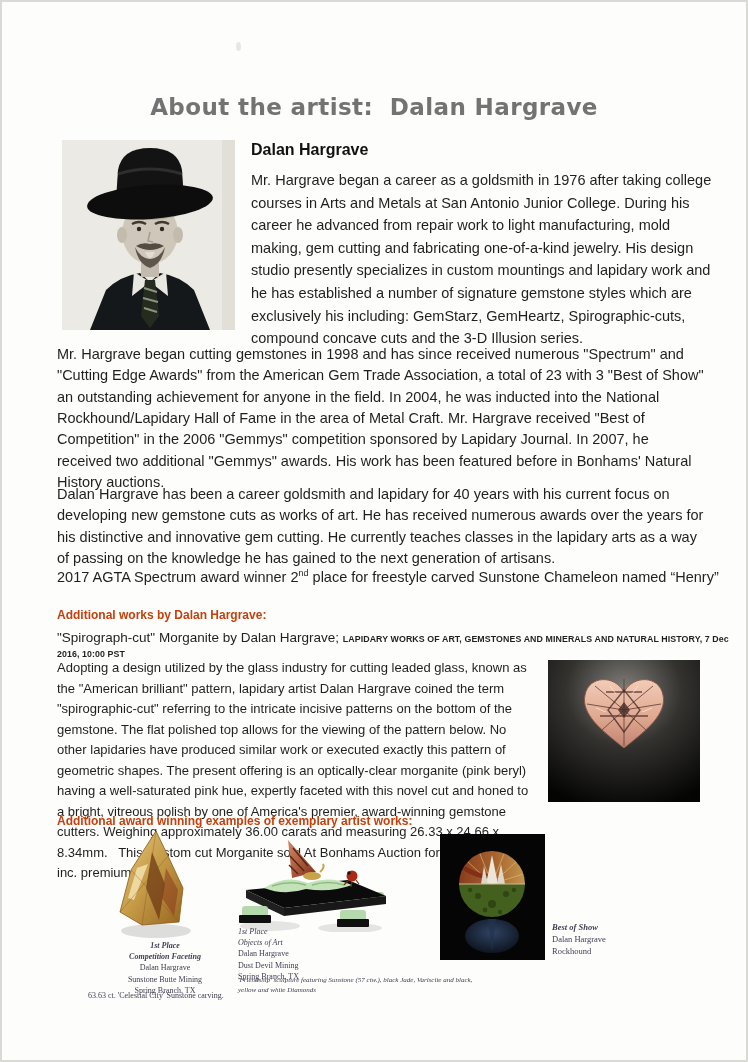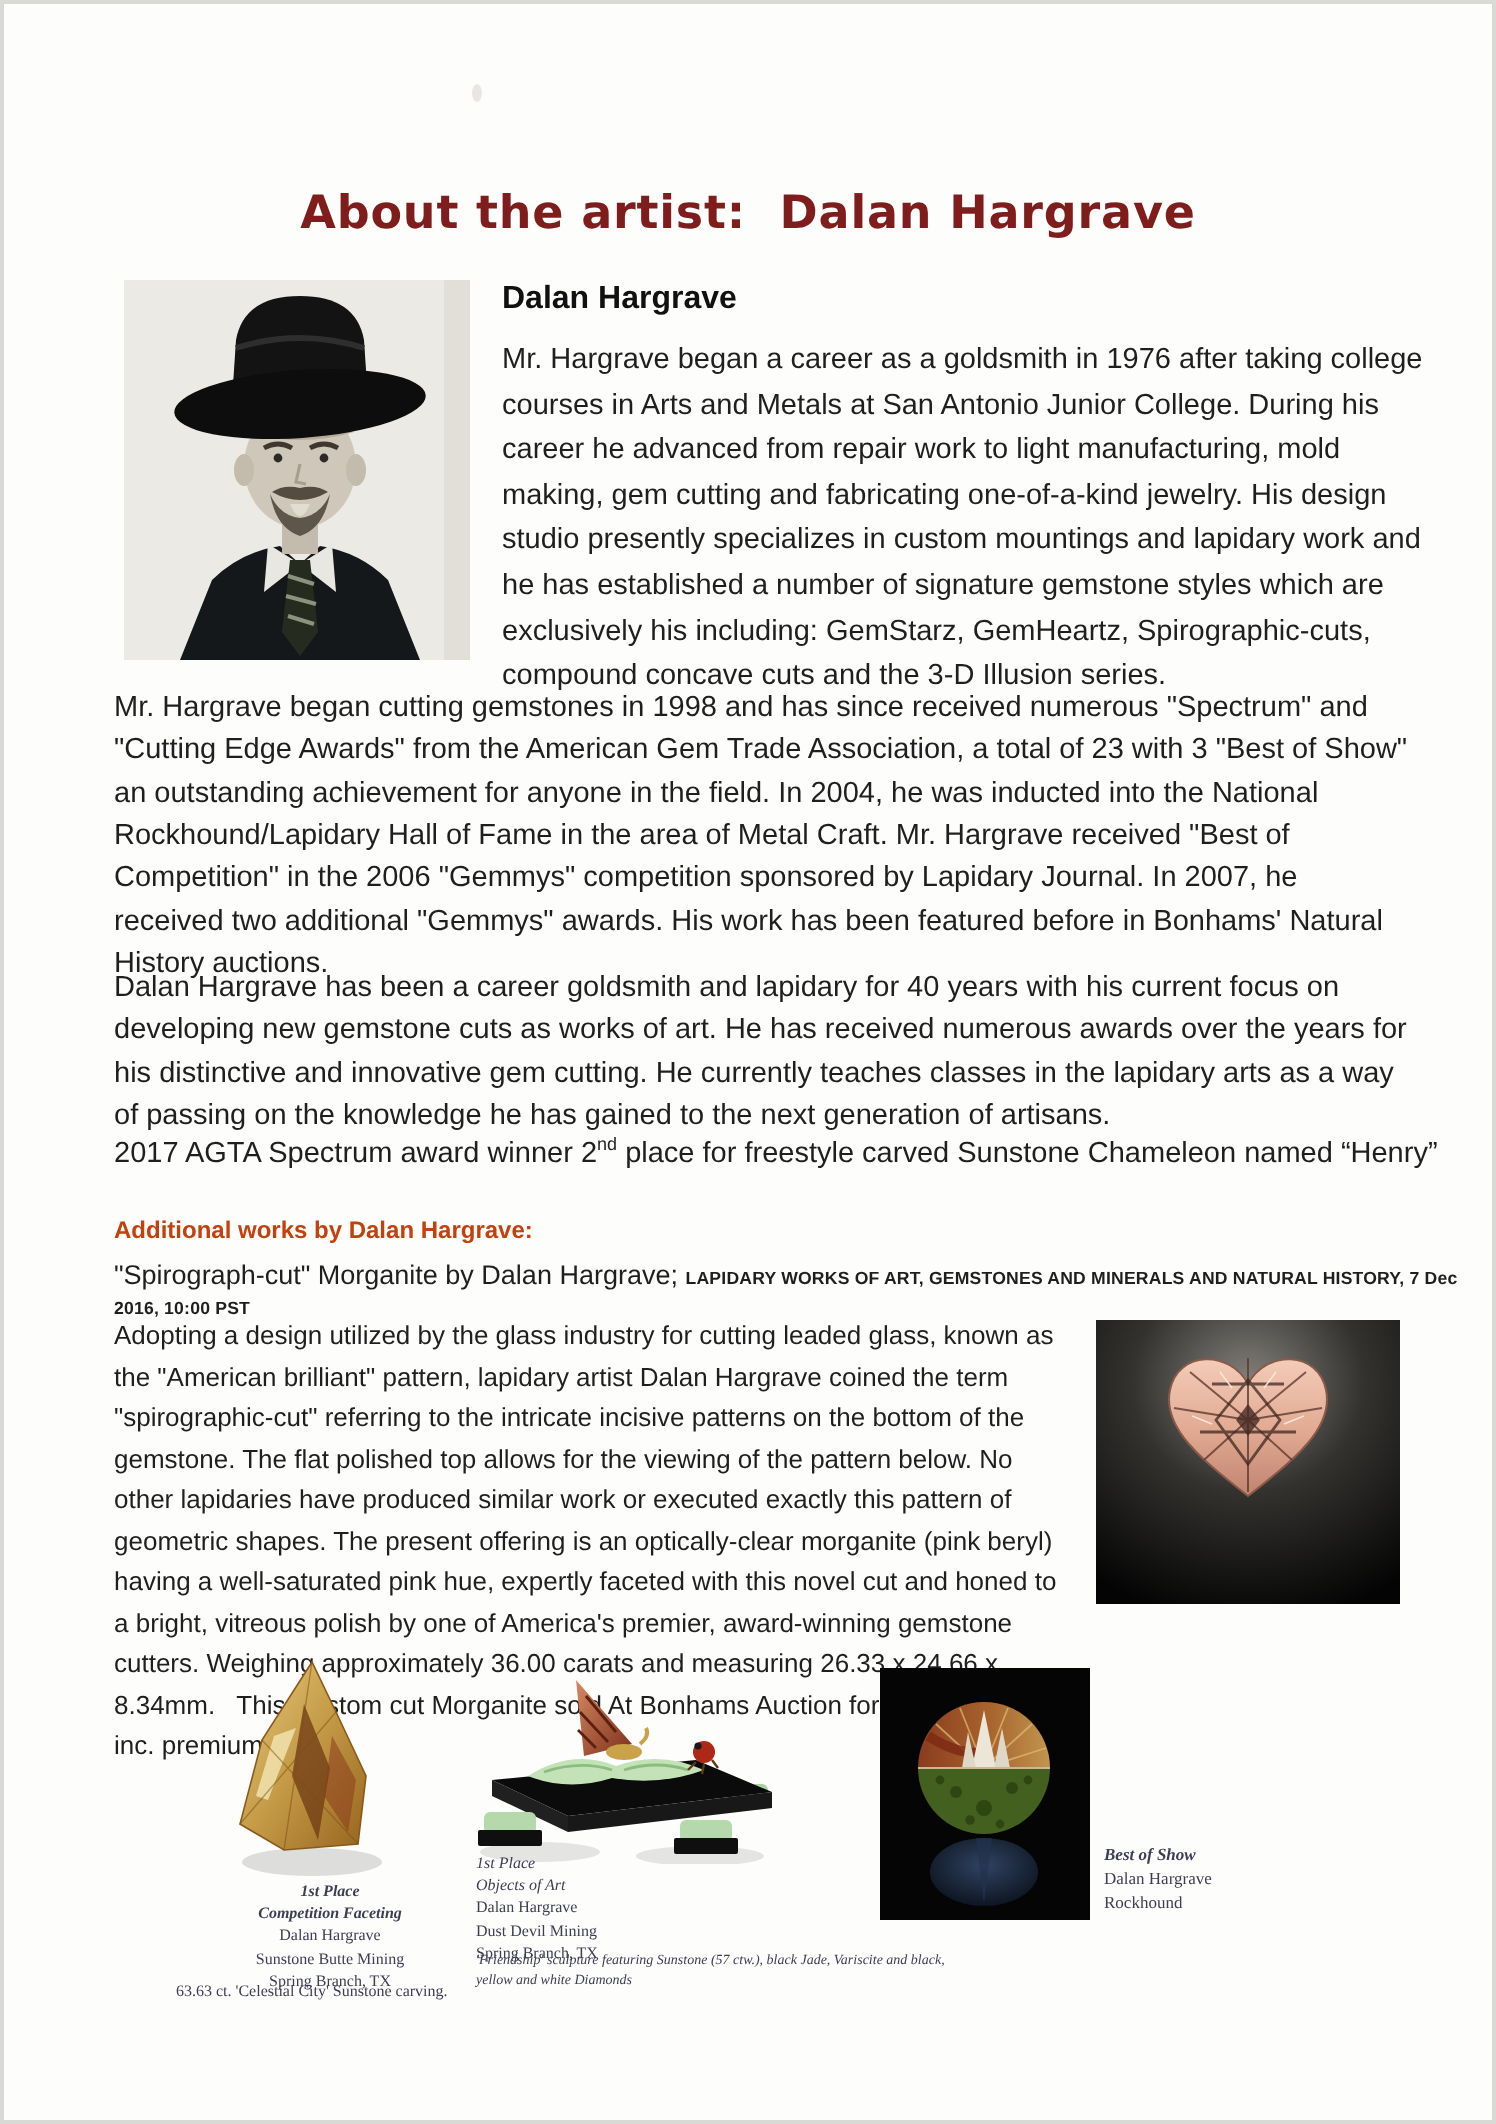--- a/index.html
+++ b/index.html
@@ -4,21 +4,21 @@
 <style>
   html,body{margin:0;padding:0;background:#fff;}
   .page{
     position:relative;width:748px;height:1062px;background:#fdfdfc;
     font-family:"Liberation Sans",sans-serif;color:#1f1f1f;overflow:hidden;
     box-shadow:inset 0 0 0 2px #d9d9d6;
   }
   .smudge{position:absolute;left:236px;top:42px;width:5px;height:9px;background:#ded8d2;border-radius:50%;opacity:.6;}
   .title{
     position:absolute;left:0;right:0;top:94px;margin:0;text-align:center;
-    font-family:"DejaVu Sans",sans-serif;font-weight:800;font-size:23px;letter-spacing:.4px;color:#7f1d1d;
+    font-family:"DejaVu Sans",sans-serif;font-weight:800;font-size:23px;letter-spacing:.4px;color:#737373;
   }
   .intro-row{position:absolute;left:62px;top:140px;width:660px;display:flex;}
   .portrait{width:173px;height:190px;flex:none;}
   .portrait svg{display:block;}
   .intro-text{flex:1;margin-left:16px;}
   .intro-text h2{margin:1px 0 10px 0;font-size:16px;font-weight:700;color:#111;}
   .intro-text p{margin:0;font-size:14.5px;line-height:1.56;}
   .body-para{position:absolute;left:57px;width:650px;margin:0;font-size:14.5px;line-height:1.47;}
   .p-awards{top:344px;}
   .p-career{top:484px;}
@@ -138,20 +138,21 @@
           <path d="M58,32 L94,32 M52,56 L100,56"></path>
         </g>
         <polygon points="76,42 70,50 76,58 82,50" fill="#462b24" opacity="0.8"></polygon>
         <g stroke="#ffe9da" stroke-width="0.8" opacity="0.9">
           <path d="M62,26 L68,34 M90,26 L84,34 M48,48 L58,52 M104,48 L94,52"></path>
         </g>
       </svg>
     </div>
   </div>
 
+  <h3 class="small-heading h-gallery">Additional award winning examples of exemplary artist works:</h3>
 
   <div class="gallery">
 
     <div class="art art-left">
       <svg width="106" height="112" viewBox="0 0 106 112">
         <defs>
           <linearGradient id="goldG" x1="0" y1="0" x2="1" y2="1">
             <stop offset="0%" stop-color="#e8ca7e"></stop>
             <stop offset="50%" stop-color="#c49a46"></stop>
             <stop offset="100%" stop-color="#96641f"></stop>

